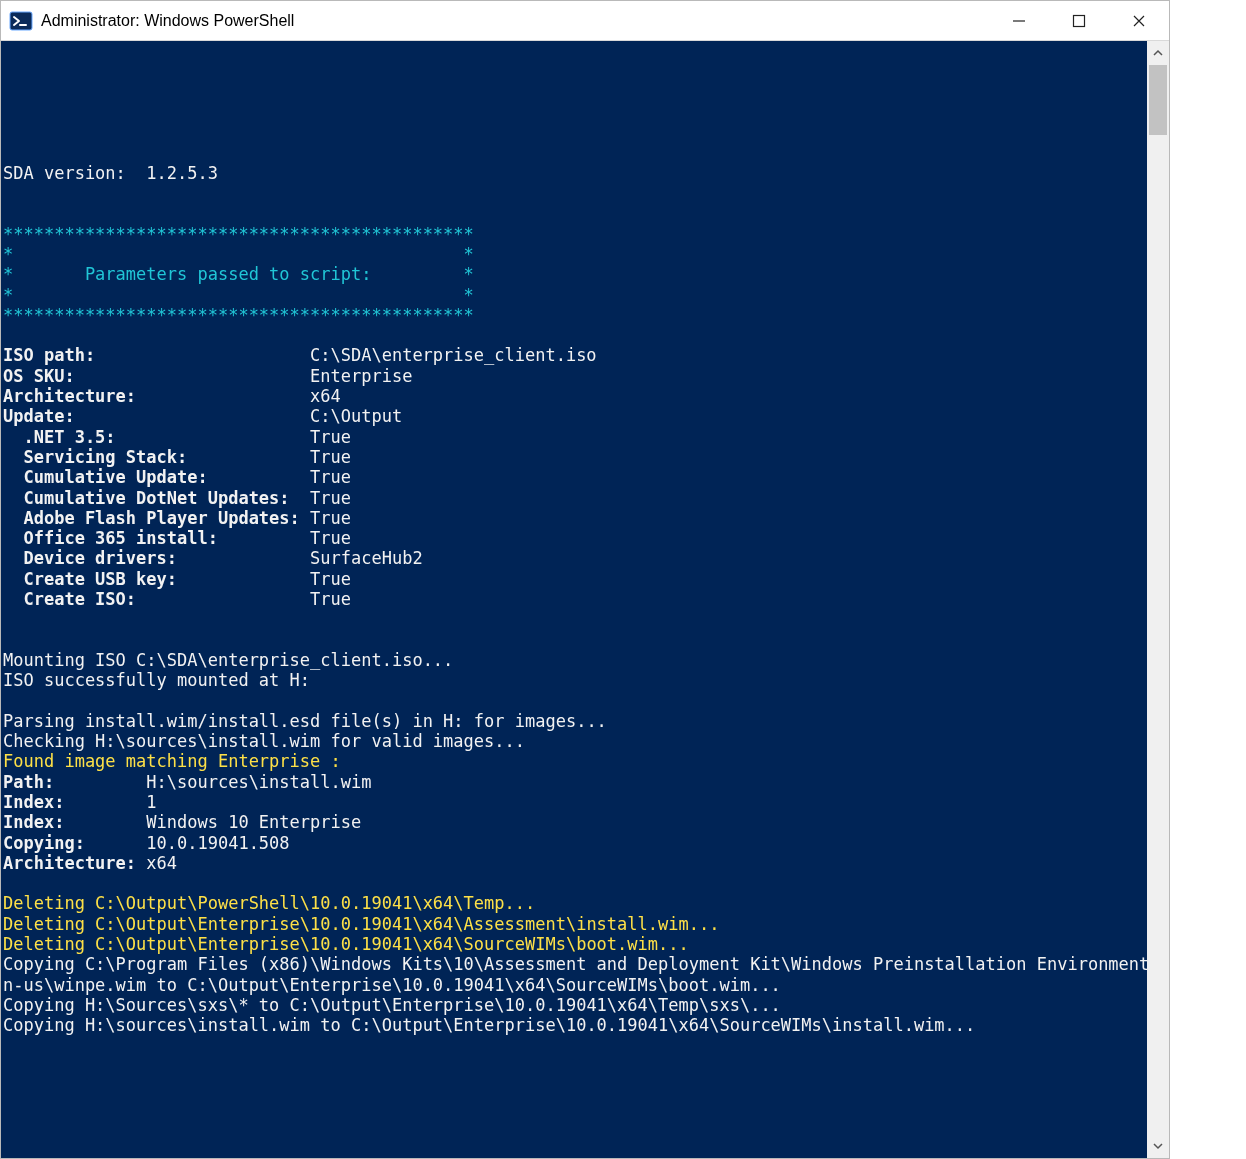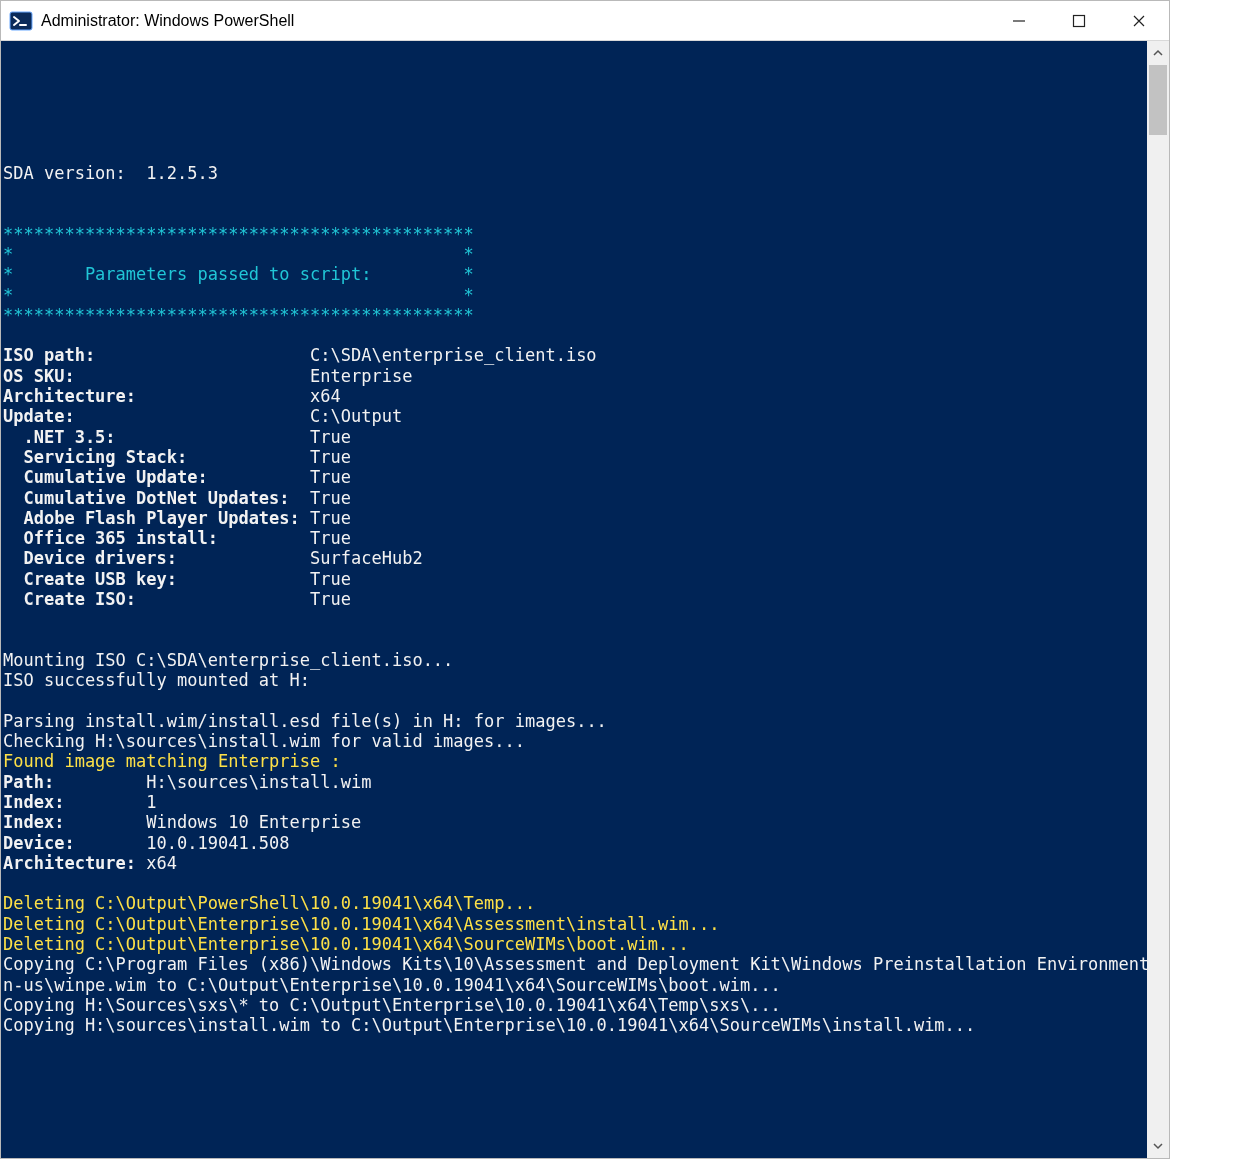--- a/index.html
+++ b/index.html
@@ -169,21 +169,21 @@
 </span><span>
 </span><span>Mounting ISO C:\SDA\enterprise_client.iso...</span>
 <span>ISO successfully mounted at H:</span>
 <span>
 </span><span>Parsing install.wim/install.esd file(s) in H: for images...</span>
 <span>Checking H:\sources\install.wim for valid images...</span>
 <span class="gray">Found image matching Enterprise :</span>
 <span class="pad-col" style="width:14ch">Path:</span><span>H:\sources\install.wim</span>
 <span class="pad-col" style="width:14ch">Index:</span><span>1</span>
 <span class="pad-col" style="width:14ch">Index:</span><span>Windows 10 Enterprise</span>
-<span class="pad-col" style="width:14ch">Device:</span><span>10.0.19041.508</span>
+<span class="pad-col" style="width:14ch">Copying:</span><span>10.0.19041.508</span>
 <span class="pad-col" style="width:14ch">Architecture:</span><span>x64</span>
 <span>
 </span><span class="gray">Deleting C:\Output\PowerShell\10.0.19041\x64\Temp...</span>
 <span class="gray">Deleting C:\Output\Enterprise\10.0.19041\x64\Assessment\install.wim...</span>
 <span class="gray">Deleting C:\Output\Enterprise\10.0.19041\x64\SourceWIMs\boot.wim...</span>
 <span>Copying C:\Program Files (x86)\Windows Kits\10\Assessment and Deployment Kit\Windows Preinstallation Environment\amd64\e</span>
 <span>n-us\winpe.wim to C:\Output\Enterprise\10.0.19041\x64\SourceWIMs\boot.wim...</span>
 <span>Copying H:\Sources\sxs\* to C:\Output\Enterprise\10.0.19041\x64\Temp\sxs\...</span>
 <span>Copying H:\sources\install.wim to C:\Output\Enterprise\10.0.19041\x64\SourceWIMs\install.wim...</span>
 </div>

